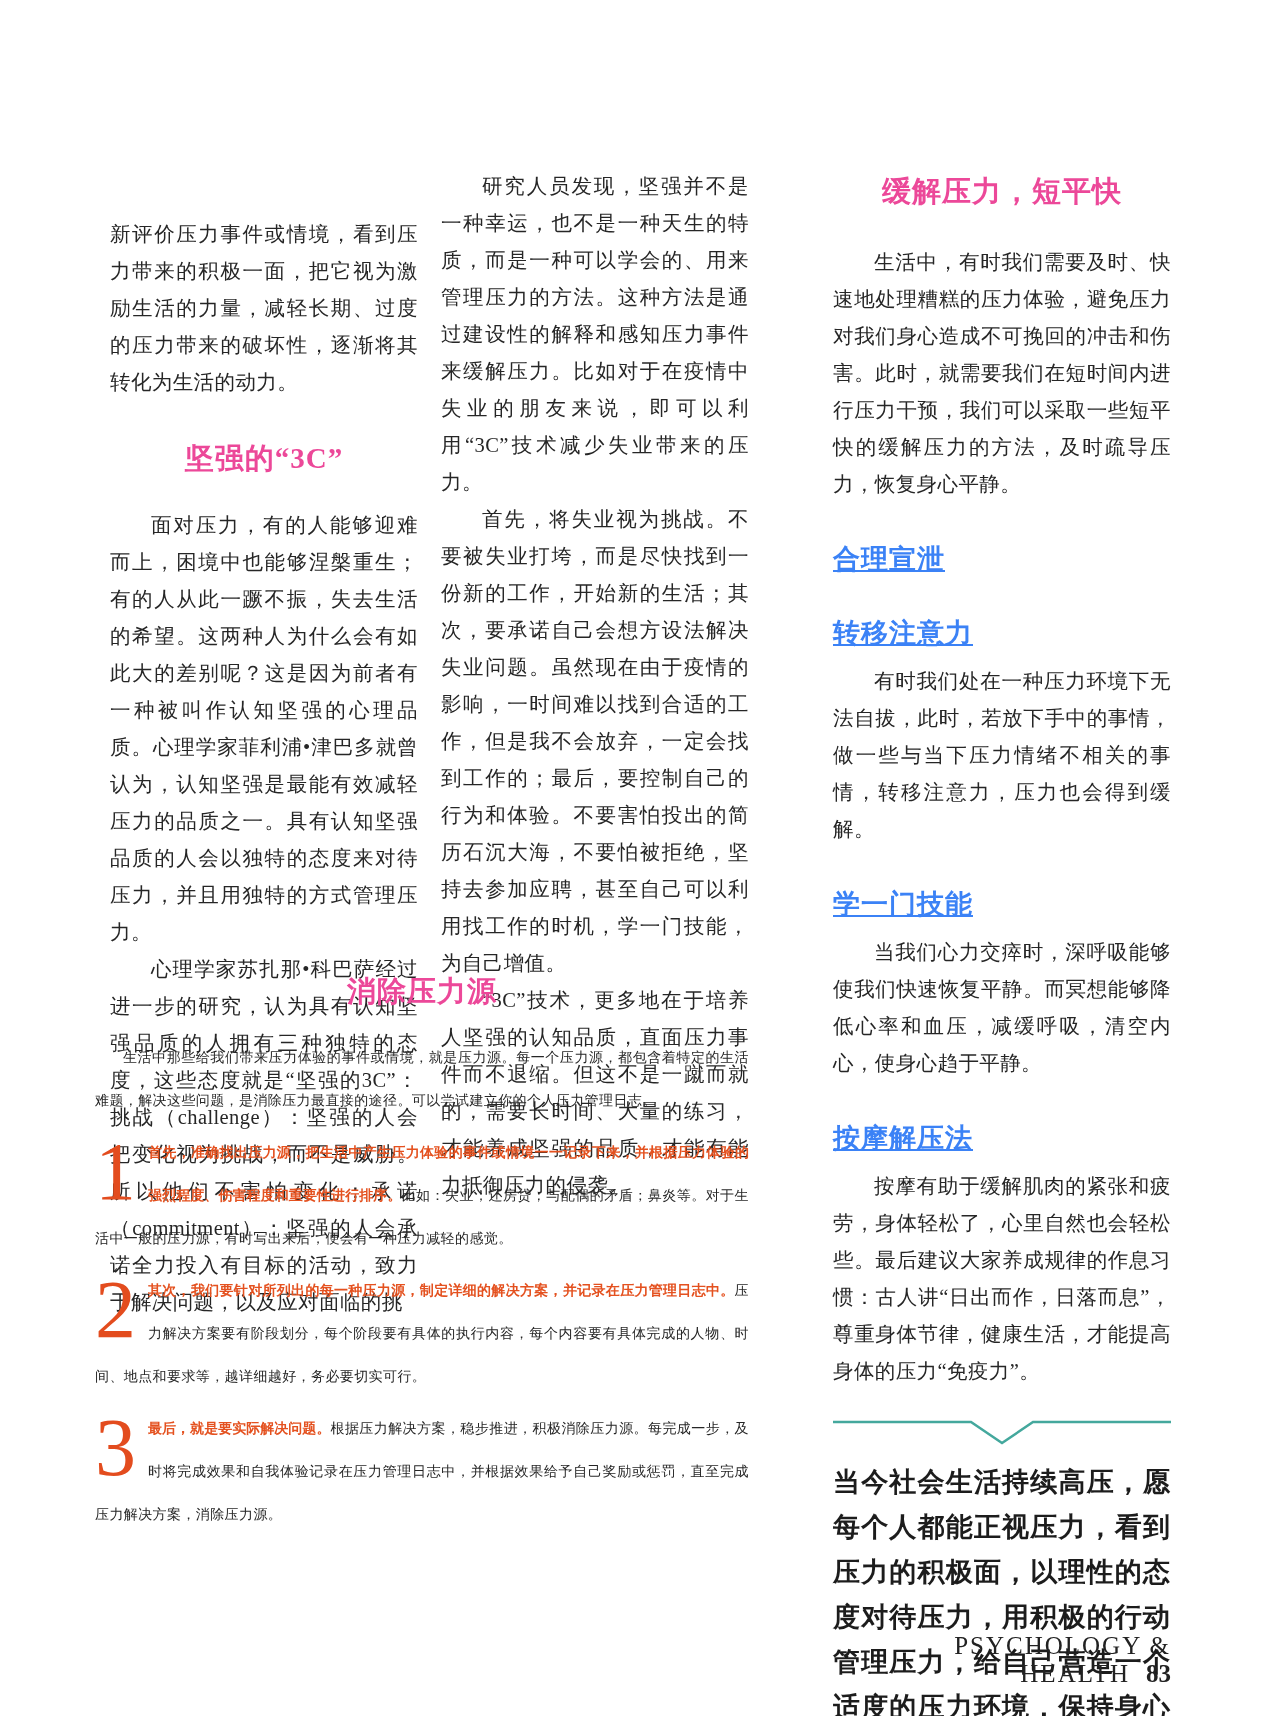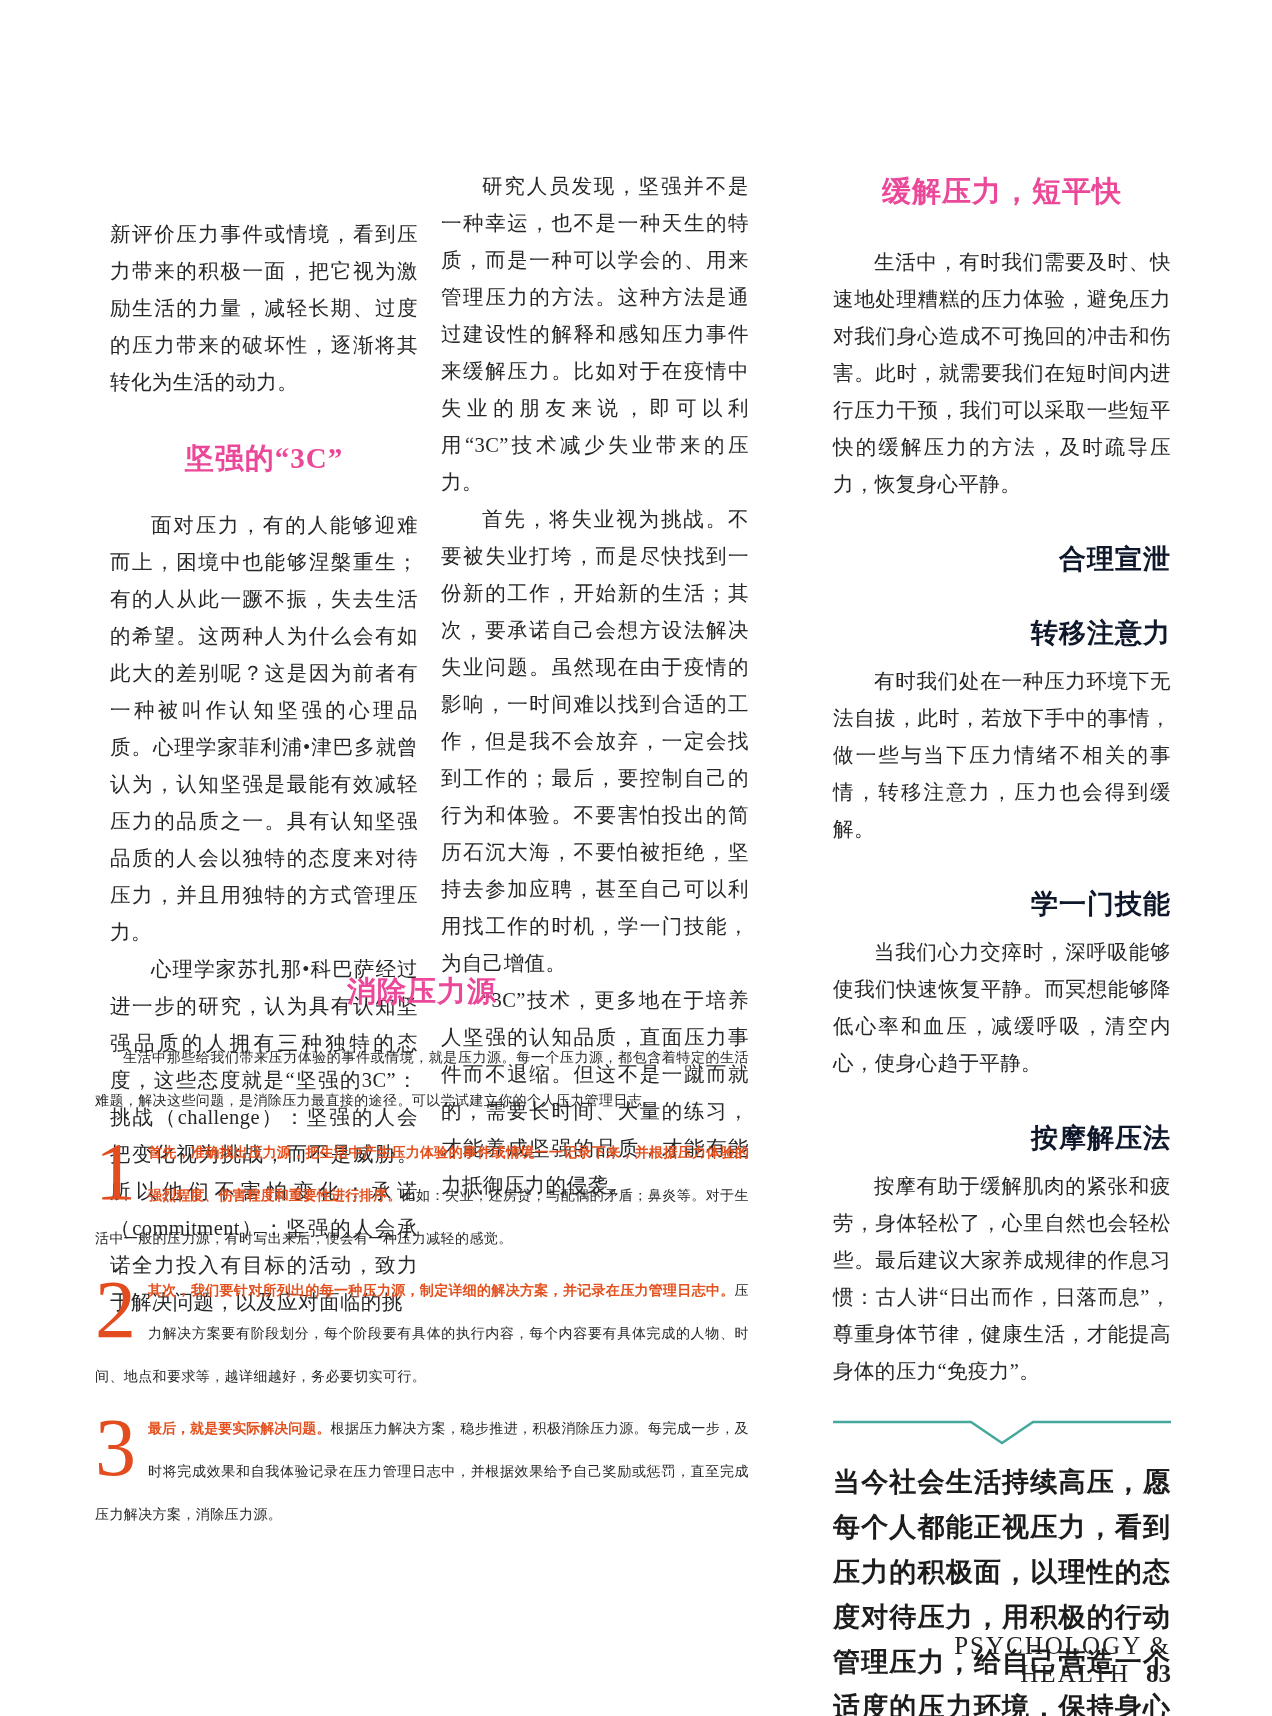--- a/index.html
+++ b/index.html
@@ -13,23 +13,23 @@
   .body-text {
     font-size:20.5px; line-height:37px; text-align:justify;
     letter-spacing:0.4px; margin:0;
   }
   .indent { text-indent:2em; }
   .green-heading {
     color:#ec4899; font-weight:bold; font-size:29px; text-align:center;
     letter-spacing:1px; margin:0;
   }
   .orange-heading {
-    color:#0f172a; font-weight:bold; font-size:27px; text-align:right;
+    color:#3b82f6; font-weight:bold; font-size:27px; text-align:left;
     font-family:"Liberation Sans","DejaVu Sans",sans-serif;
-    letter-spacing:1px; margin:0;
+    letter-spacing:1px; margin:0;text-decoration:underline;
   }
   
   #col1 { left:110px; top:168px; width:308px;margin-top:48px; }
   #col1 .green-heading { margin:38px 0 28px 0; }
   
   #col2 { left:441px; top:168px; width:308px; }
   
   #bottom { left:95px; top:972px; width:654px; }
   #bottom .green-heading { margin:0 0 24px 0; }
   #bottom .body-text { font-size:14px; line-height:43px; }

